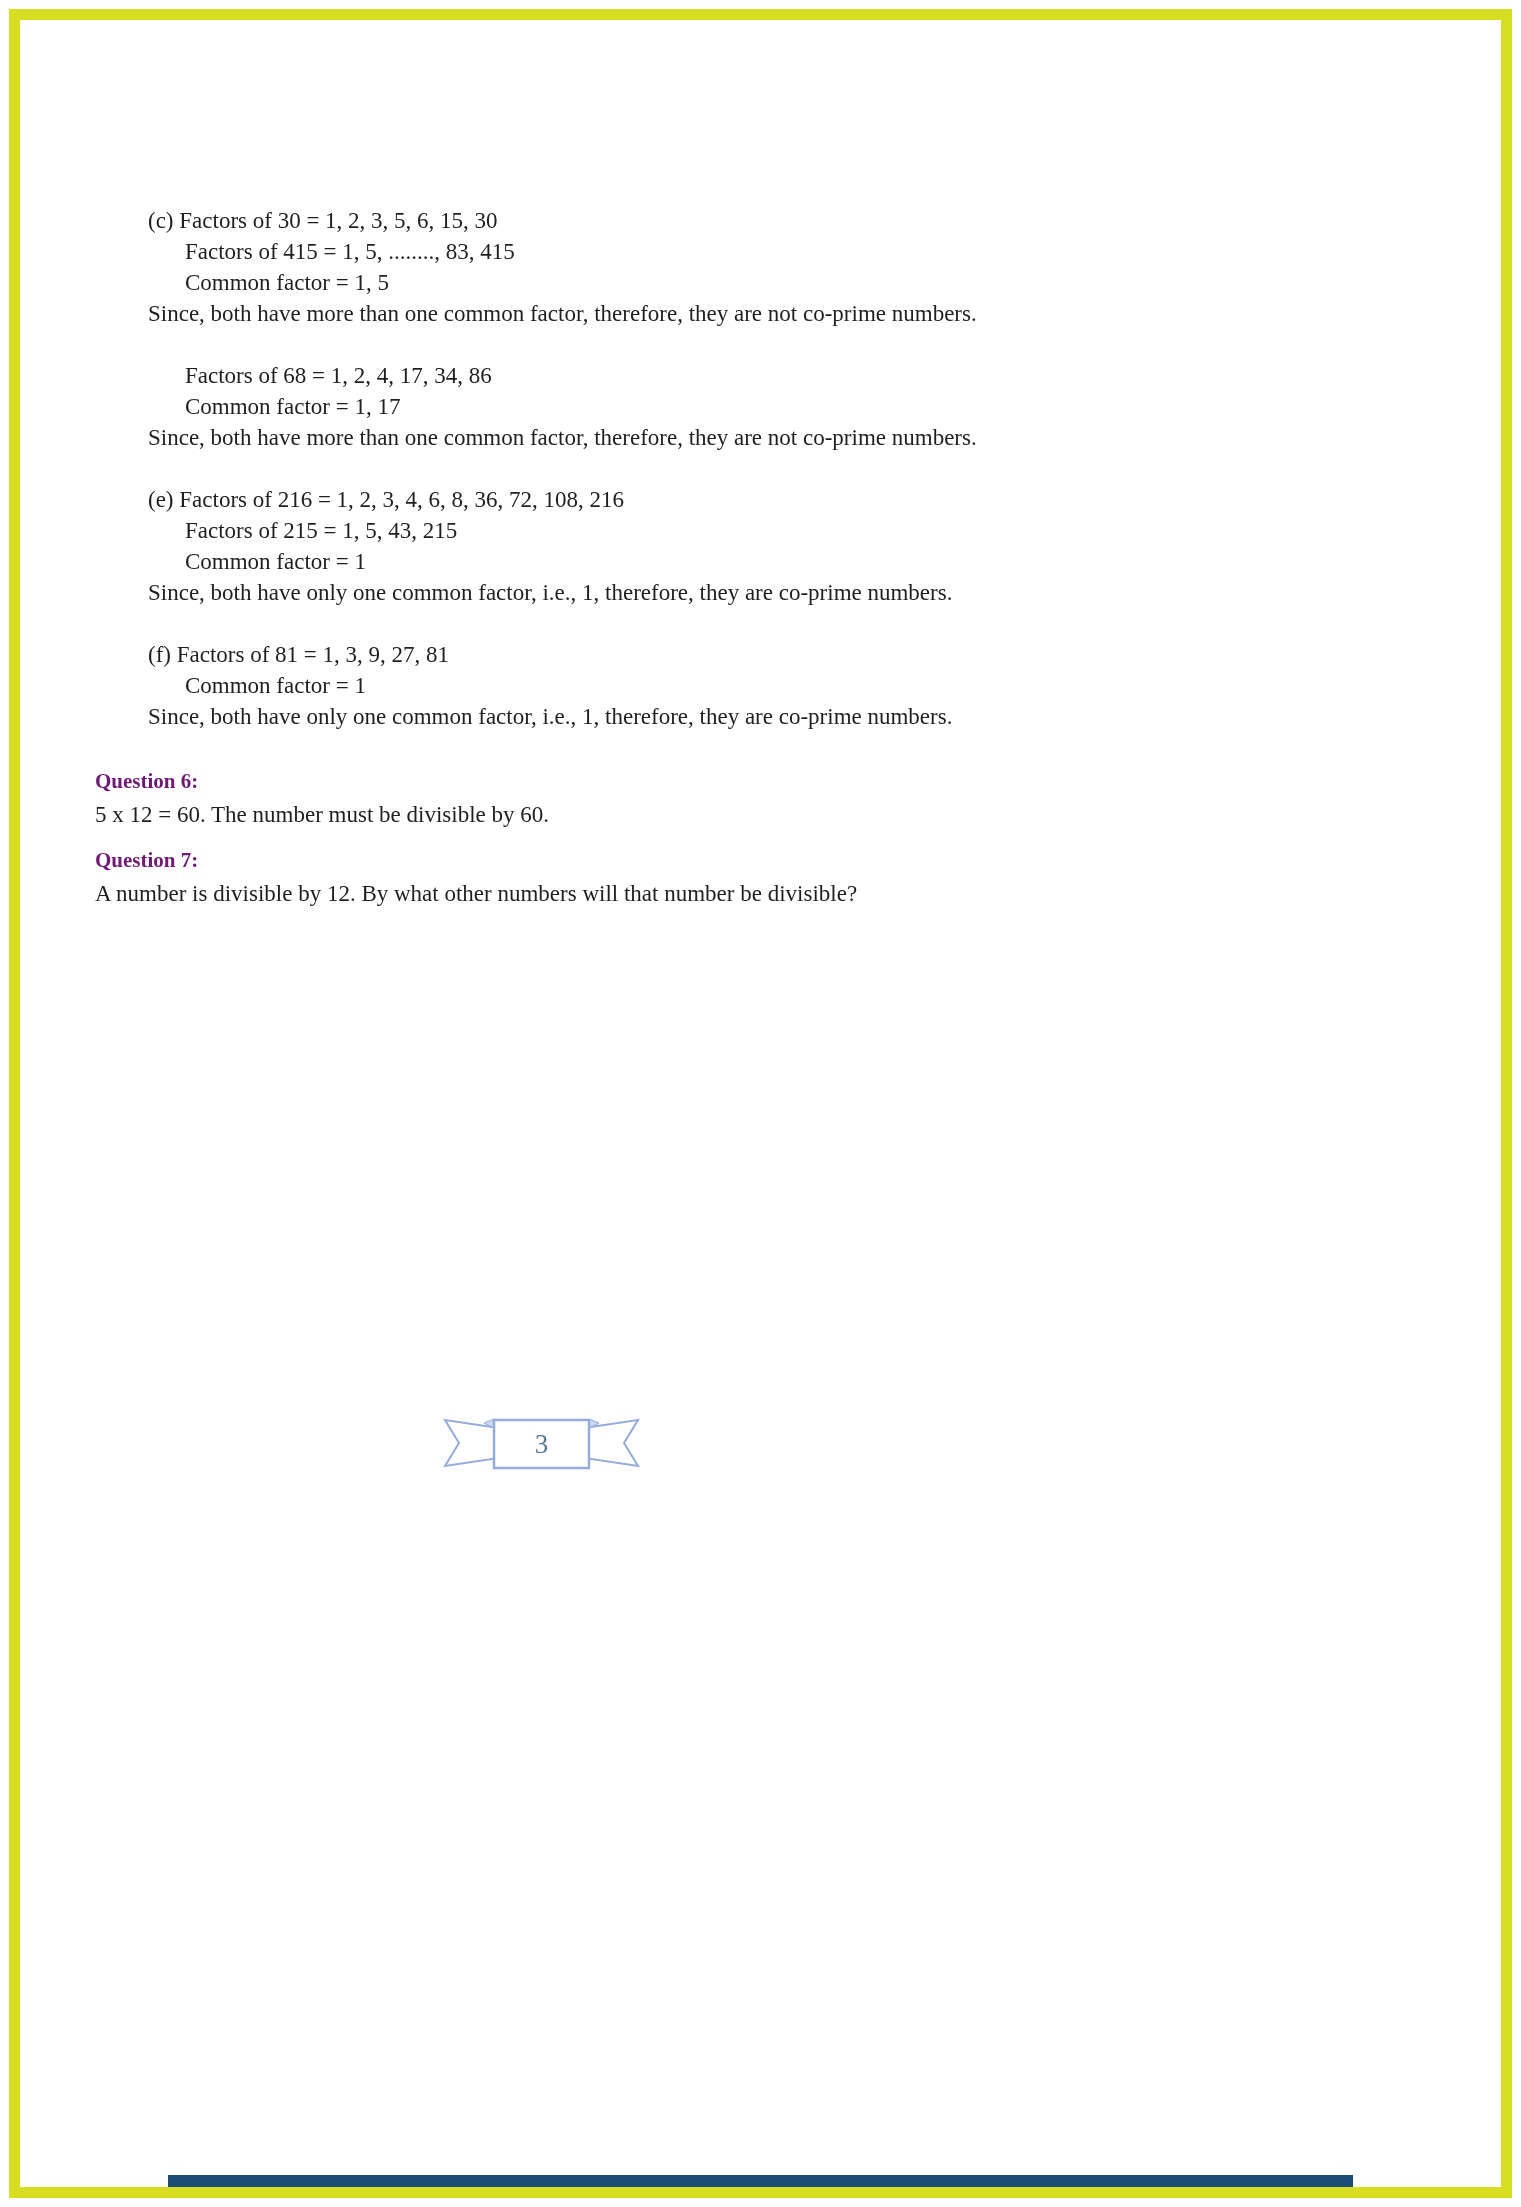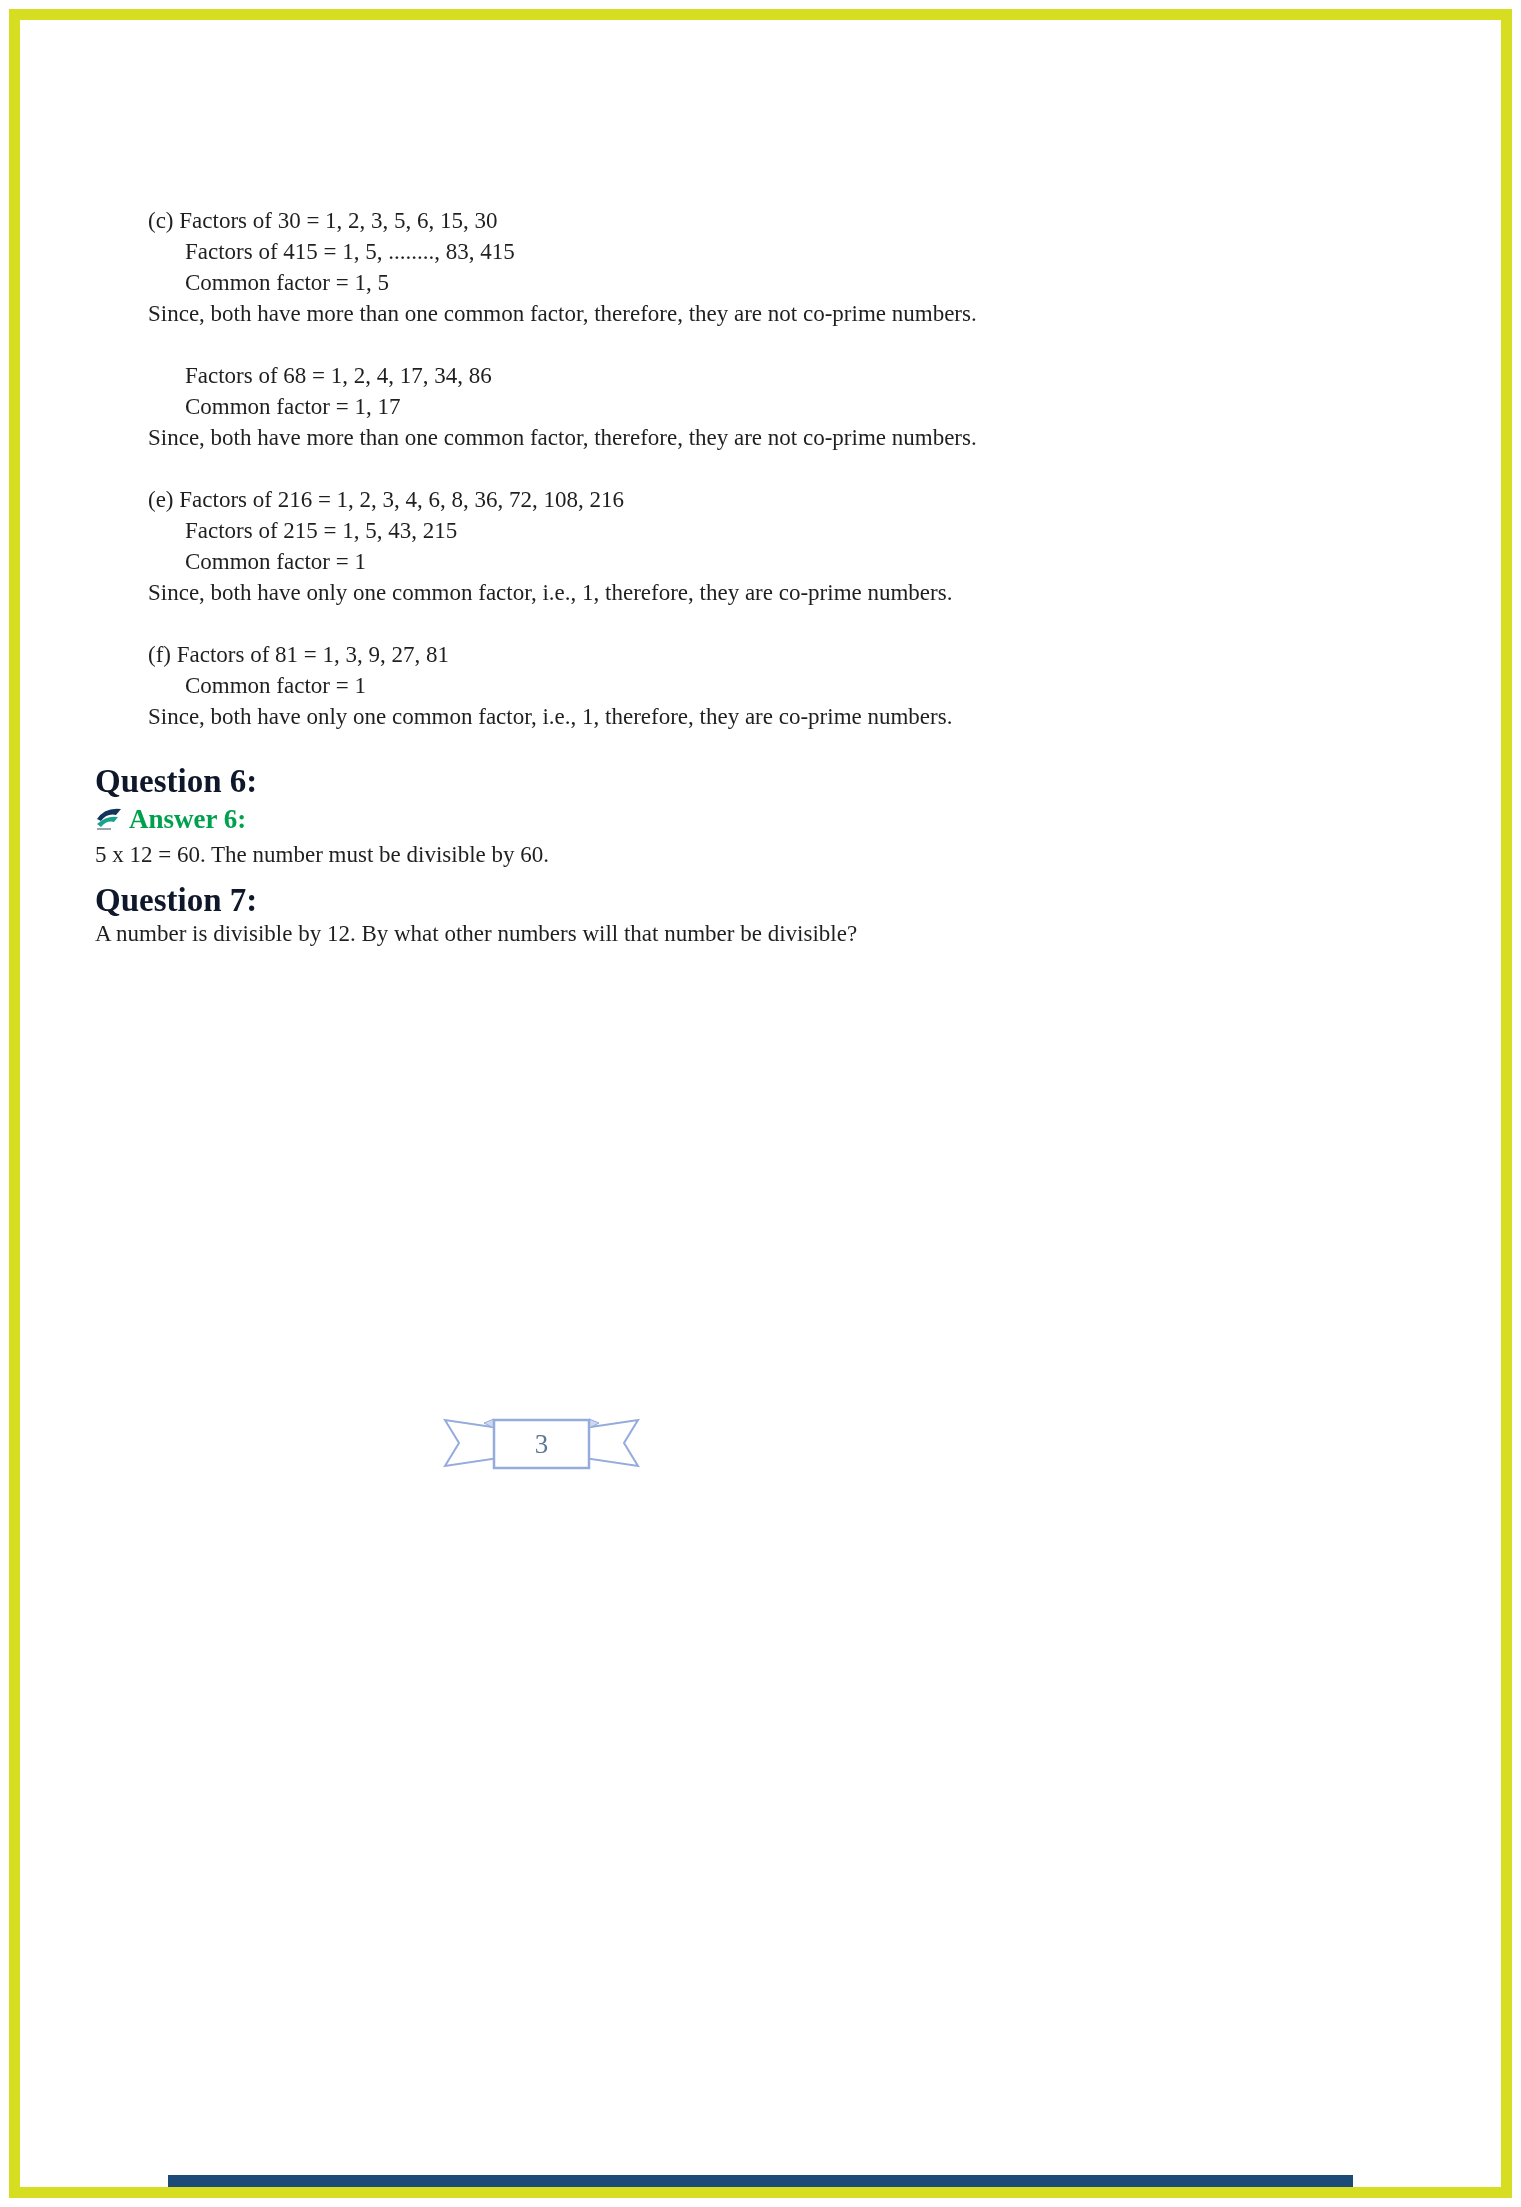--- a/index.html
+++ b/index.html
@@ -15,22 +15,22 @@
     position:absolute; left:75px; top:185px; width:892px;
     font-size:23px; line-height:31px;
   }
 
   .fblock { margin-left:53px; margin-bottom:31px; width:839px; }
   .fline  { white-space:pre; }
   .fline.sub { margin-left:37px; }
   .conclusion { text-align:justify; }
 
   .q-label {
-    font-size:33px; line-height:36px; font-weight:bold;
-    color:#0f172a; margin-top:12px;
+    font-size:21px; line-height:36px; font-weight:bold;
+    color:#701a75; margin-top:12px;
   }
   .q-label.second { }
   .q-text { text-align:justify; }
 
   .a-head { display:flex; align-items:center; height:40px; }
   .a-head .logo { width:28px; height:26px; margin-right:6px; display:inline-flex; }
   .a-label { font-size:27px; font-weight:bold; color:#00a14e; line-height:36px; }
   .a-line { }
 
   .ribbon {
@@ -77,30 +77,20 @@
       <p class="conclusion">Since, both have only one common factor, i.e., 1, therefore, they are co-prime numbers.</p>
     </div>
 
     <div class="fblock">
       <div class="fline">(f) Factors of 81 = 1, 3, 9, 27, 81</div>
       <div class="fline sub">Common factor = 1</div>
       <p class="conclusion">Since, both have only one common factor, i.e., 1, therefore, they are co-prime numbers.</p>
     </div>
 
     <h2 class="q-label">Question 6:</h2>
-    <div class="a-head">
-      <span class="logo">
-        <svg width="28" height="26" viewBox="0 0 28 26">
-          <path d="M2 13 Q10 1 26 3 L21 9 Q12 7 6 15 Z" fill="#12355b"></path>
-          <path d="M2 18 Q12 9 23 11 L19 16 Q12 14 6 21 Z" fill="#19a38e"></path>
-          <rect x="2" y="22" width="14" height="2" fill="#9aa3ad"></rect>
-        </svg>
-      </span>
-      <span class="a-label">Answer 6:</span>
-    </div>
     <p class="a-line">5 x 12 = 60. The number must be divisible by 60.</p>
 
     <h2 class="q-label second">Question 7:</h2>
     <p class="q-text">A number is divisible by 12. By what other numbers will that number be divisible?</p>
 
   </div>
 
   <div class="ribbon">
     <svg width="205" height="62" viewBox="0 0 205 62">
       <polygon class="wing" points="60,16 6,8 20,31 6,54 60,46"></polygon>

